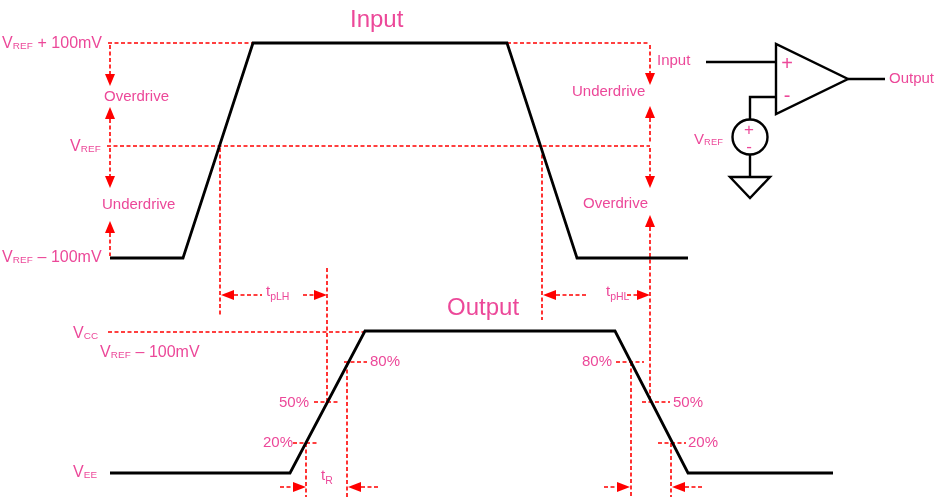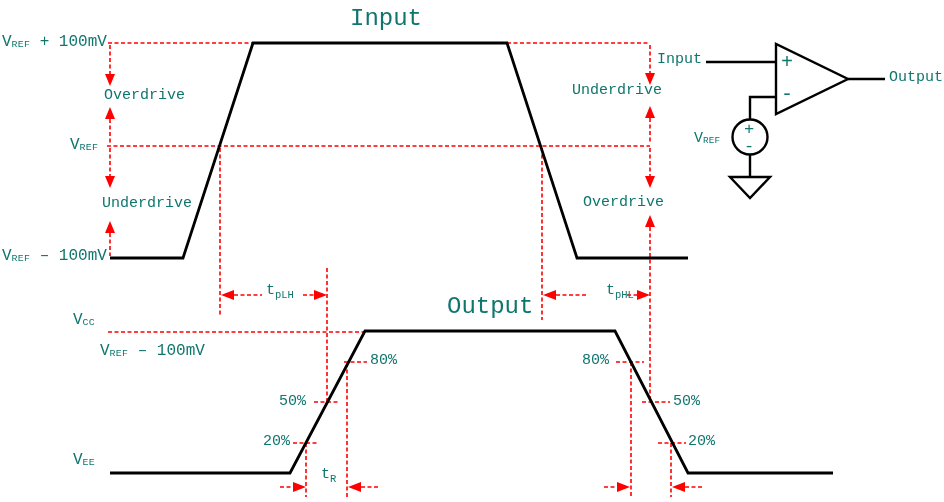--- a/index.html
+++ b/index.html
@@ -1,21 +1,21 @@
 <!DOCTYPE html>
 <html><head>
 <meta charset="utf-8">
 <style>
   html,body{margin:0;padding:0;background:#fff;}
   #stage{
     position:relative;width:944px;height:502px;background:#ffffff;overflow:hidden;
     font-family:"Liberation Sans",sans-serif;color:#000;
   }
   #stage svg{position:absolute;left:0;top:0;}
-  .lbl{position:absolute;white-space:nowrap;line-height:1.1;color:#0f766e;font-family:Liberation Mono, monospace;}
+  .lbl{position:absolute;white-space:nowrap;line-height:1.1;color:#ec4899;}
   .f16{font-size:16px;}
   .f15{font-size:15px;}
   .title{font-size:24px;}
   .sc{font-size:62%;vertical-align:-0.06em;letter-spacing:0.2px;}
   .tsub{font-size:70%;vertical-align:-0.35em;text-align:center;}
   .ctr{transform:translate(-50%,-50%);line-height:1;}
   .g20{font-size:20px;}
   .g17{font-size:17px;}
 </style>
 </head>
@@ -118,32 +118,32 @@
   <div class="lbl f15" style="left:572px;top:83px;"><span>Underdrive</span></div>
 
   <div class="lbl f15" style="left:583px;top:195px;"><span>Overdrive</span></div>
 
   <div class="lbl f15" style="left:266px;top:283px;"><span>t</span><span class="tsub">pLH</span></div>
 
   <div class="lbl f15" style="left:593px;top:283px;margin-left:13px;"><span>t</span><span class="tsub">pHL</span></div>
 
   <div class="lbl title" style="left:447px;top:294px;"><span>Output</span></div>
 
-  <div class="lbl f16" style="left:73px;top:312px;"><span>V</span><span class="sc">CC</span></div>
+  <div class="lbl f16" style="left:73px;top:324px;"><span>V</span><span class="sc">CC</span></div>
 
   <div class="lbl f16" style="left:100px;top:343px;"><span>V</span><span class="sc">REF</span><span> – 100mV</span></div>
 
   <div class="lbl f15" style="left:370px;top:353px;"><span>80%</span></div>
   <div class="lbl f15" style="left:279px;top:394px;"><span>50%</span></div>
   <div class="lbl f15" style="left:263px;top:434px;"><span>20%</span></div>
   <div class="lbl f15" style="left:582px;top:353px;"><span>80%</span></div>
   <div class="lbl f15" style="left:673px;top:394px;"><span>50%</span></div>
   <div class="lbl f15" style="left:688px;top:434px;"><span>20%</span></div>
 
-  <div class="lbl f16" style="left:73px;top:452px;"><span>V</span><span class="sc">EE</span></div>
+  <div class="lbl f16" style="left:73px;top:463px;"><span>V</span><span class="sc">EE</span></div>
 
   <div class="lbl f15" style="left:321px;top:467px;"><span>t</span><span class="tsub">R</span></div>
 
   <div class="lbl f15" style="left:644px;top:506px;"><span>t</span><span class="tsub">F</span></div>
 
   <div class="lbl f15" style="left:657px;top:52px;"><span>Input</span></div>
   <div class="lbl f15" style="left:889px;top:70px;"><span>Output</span></div>
   <div class="lbl f15" style="left:694px;top:131px;"><span>V</span><span class="sc">REF</span></div>
 
   <div class="lbl ctr g20" style="left:787px;top:63px;"><span>+</span></div>

